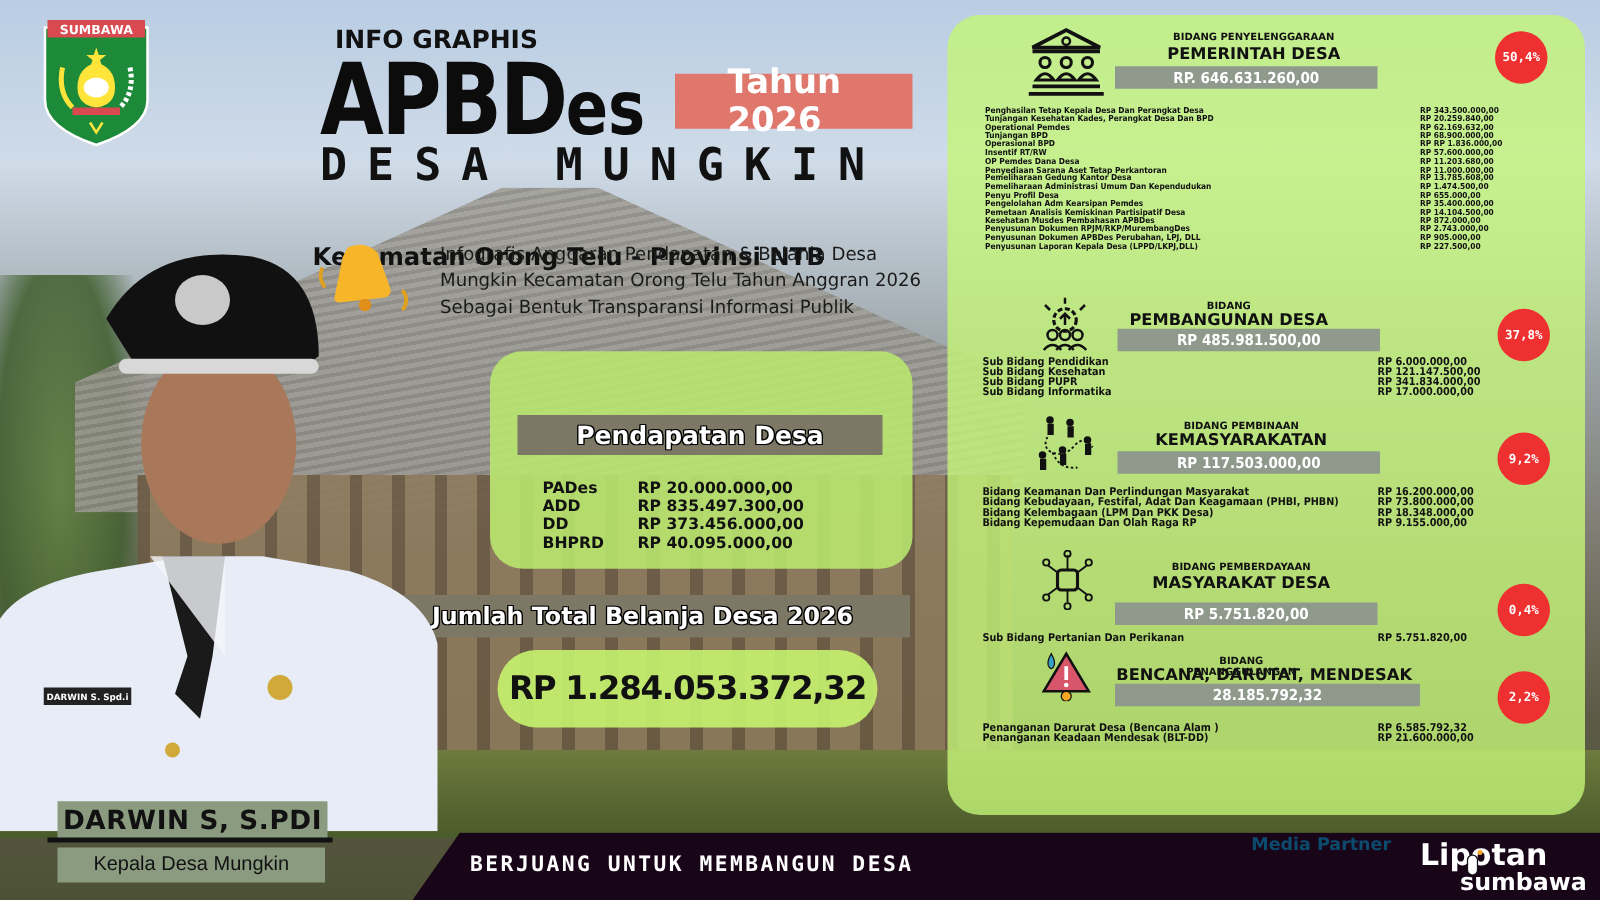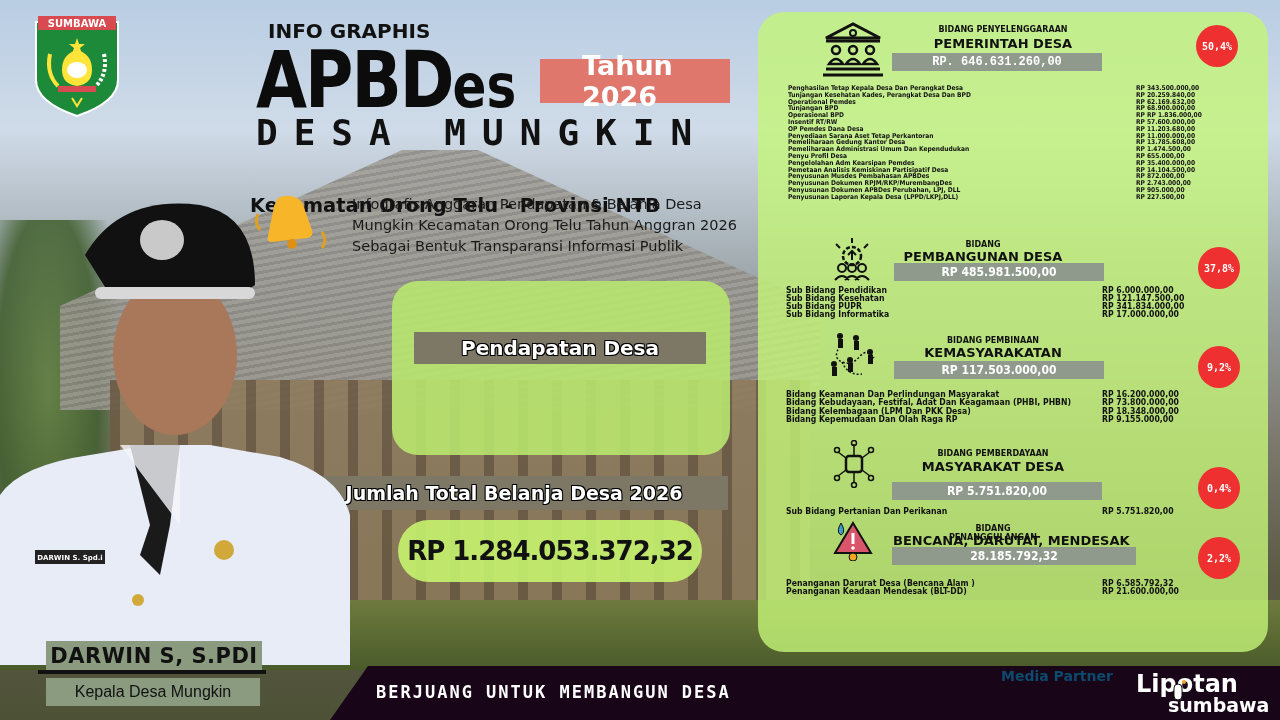--- a/index.html
+++ b/index.html
@@ -158,20 +158,38 @@
 <svg class="bell" viewBox="0 0 78 64">
   <path d="M6 22 Q2 30 8 38" stroke="#e0a020" stroke-width="3" fill="none"></path>
   <path d="M70 40 Q76 48 70 56" stroke="#e0a020" stroke-width="3" fill="none"></path>
   <path d="M26 6 Q40 0 50 10 L60 38 Q62 44 56 46 L20 50 Q14 50 16 44 L22 14 Z" fill="#f7b52a"></path>
   <circle cx="40" cy="52" r="5" fill="#e09018"></circle>
 </svg>
 <div class="desc">Infografis Anggaran Pendapatan &amp; Belanja Desa Mungkin Kecamatan Orong Telu Tahun Anggran 2026 Sebagai Bentuk Transparansi Informasi Publik</div>
 
 <div class="pend-card">
   <div class="pend-label">Pendapatan Desa</div>
+  <div class="pend-rows">
+    <div class="pend-row">
+        <span class="k">PADes</span>
+        <span>RP 20.000.000,00</span>
+      </div>
+    <div class="pend-row">
+        <span class="k">ADD</span>
+        <span>RP 835.497.300,00</span>
+      </div>
+    <div class="pend-row">
+        <span class="k">DD</span>
+        <span>RP 373.456.000,00</span>
+      </div>
+    <div class="pend-row">
+        <span class="k">BHPRD</span>
+        <span>RP 40.095.000,00</span>
+      </div>
+  </div>
 </div>
 
 <div class="bel-label">Jumlah Total Belanja Desa 2026</div>
 <div class="bel-total">RP 1.284.053.372,32</div>
 
 <svg class="person" viewBox="0 0 360 470">
   <path d="M0 470 L0 300 Q20 270 90 260 L150 250 L210 250 L280 262 Q340 280 350 320 L350 470 Z" fill="#e8ecf6"></path>
   <path d="M130 250 L150 330 L140 360 L160 380 L170 330 L180 250 Z" fill="#1a1a1a"></path>
   <path d="M120 250 L180 250 L180 330 Z" fill="#f5f6fa" opacity=".8"></path>
   <rect x="35" y="355" width="70" height="14" fill="#222"></rect>
@@ -207,21 +225,21 @@
       <line x1="4" y1="19" x2="58" y2="19" stroke="#111" stroke-width="3"></line>
       <circle cx="14" cy="28" r="4" fill="none" stroke="#111" stroke-width="2.5"></circle>
       <circle cx="31" cy="28" r="4" fill="none" stroke="#111" stroke-width="2.5"></circle>
       <circle cx="48" cy="28" r="4" fill="none" stroke="#111" stroke-width="2.5"></circle>
       <path d="M7 42 Q14 32 21 42 Z M24 42 Q31 32 38 42 Z M41 42 Q48 32 55 42 Z" fill="none" stroke="#111" stroke-width="2.5"></path>
       <line x1="4" y1="47" x2="58" y2="47" stroke="#111" stroke-width="3"></line>
       <line x1="1" y1="53" x2="61" y2="53" stroke="#111" stroke-width="3"></line>
     </svg>
     <div class="sec-small" style="left:160px;top:13px;width:170px;">BIDANG PENYELENGGARAAN</div>
     <div class="sec-big" style="left:160px;top:24px;width:170px;">PEMERINTAH DESA</div>
-    <div class="sec-amount" style="left:134px;top:41px;width:210px;font-family:Liberation Mono, monospace;">RP. 646.631.260,00</div>
+    <div class="sec-amount" style="left:134px;top:41px;width:210px;">RP. 646.631.260,00</div>
     <div class="pct" style="left:438px;top:13px;">50,4%</div>
     <div class="items" style="left:30px;top:73px;width:420px;line-height:6.8px;">
       <div class="row">
           <span>Penghasilan Tetap Kepala Desa Dan Perangkat Desa</span>
           <span style="width:72px">RP 343.500.000,00</span>
         </div>
       <div class="row">
           <span>Tunjangan Kesehatan Kades, Perangkat Desa Dan BPD</span>
           <span style="width:72px">RP 20.259.840,00</span>
         </div>
@@ -263,21 +281,21 @@
         </div>
       <div class="row">
           <span>Pengelolahan Adm Kearsipan Pemdes</span>
           <span style="width:72px">RP 35.400.000,00</span>
         </div>
       <div class="row">
           <span>Pemetaan Analisis Kemiskinan Partisipatif Desa</span>
           <span style="width:72px">RP 14.104.500,00</span>
         </div>
       <div class="row">
-          <span>Penyusunan Musdes Pembahasan APBDes</span>
+          <span>Kesehatan Musdes Pembahasan APBDes</span>
           <span style="width:72px">RP 872.000,00</span>
         </div>
       <div class="row">
           <span>Penyusunan Dokumen RPJM/RKP/MurembangDes</span>
           <span style="width:72px">RP 2.743.000,00</span>
         </div>
       <div class="row">
           <span>Penyusunan Dokumen APBDes Perubahan, LPJ, DLL</span>
           <span style="width:72px">RP 905.000,00</span>
         </div>

